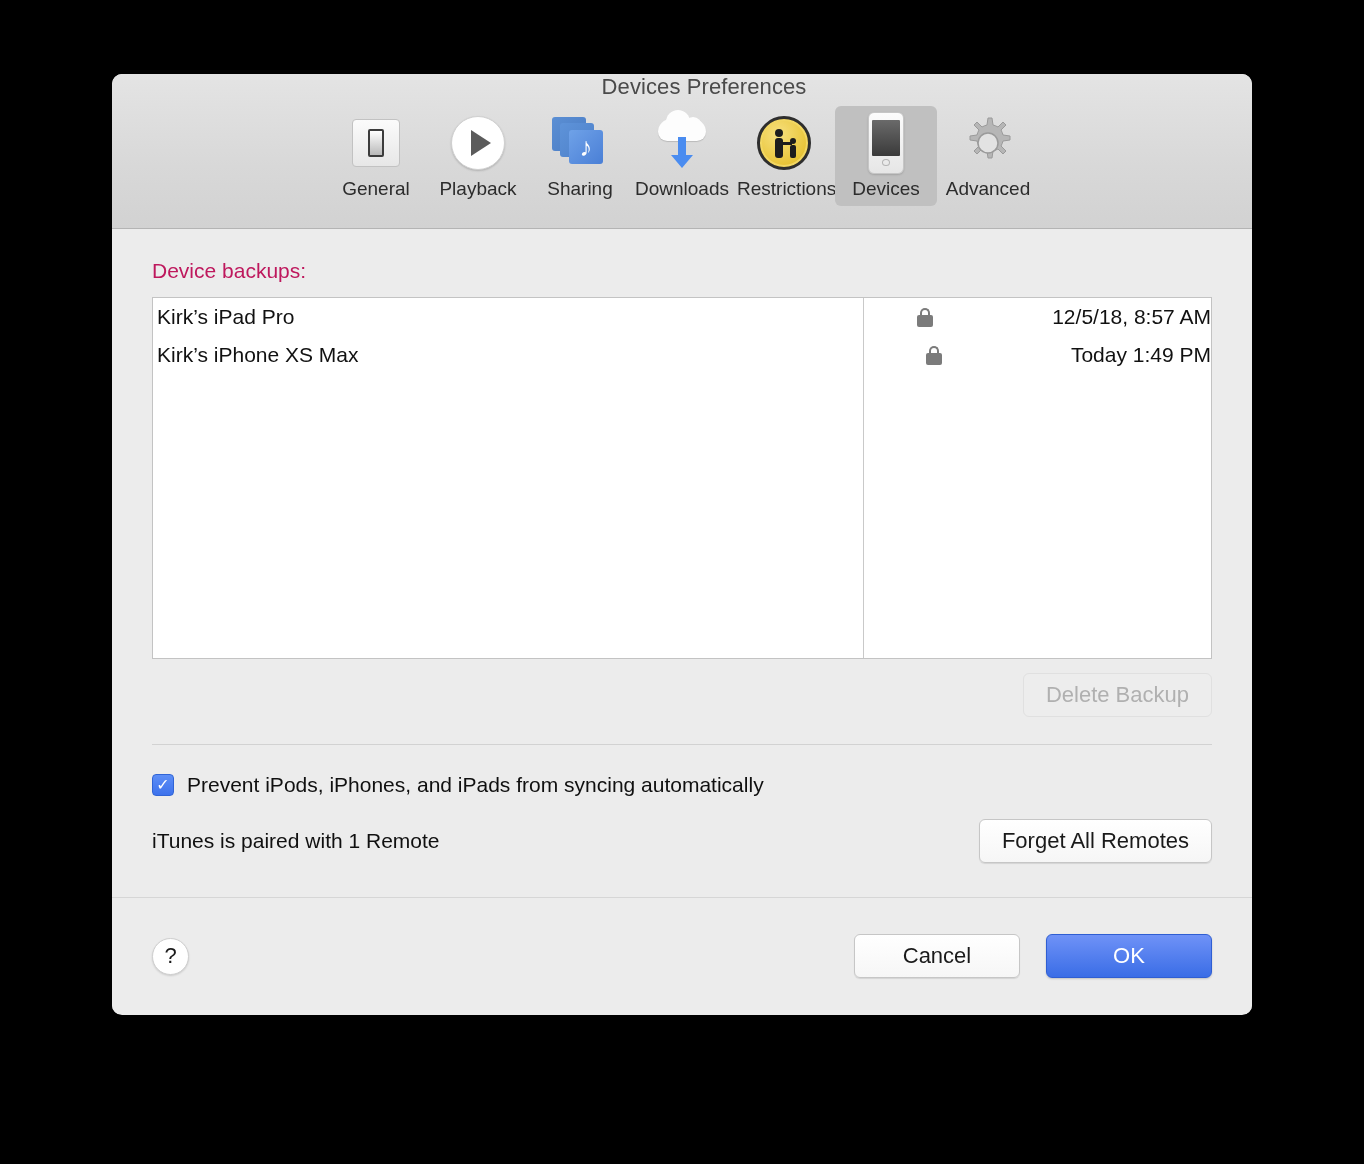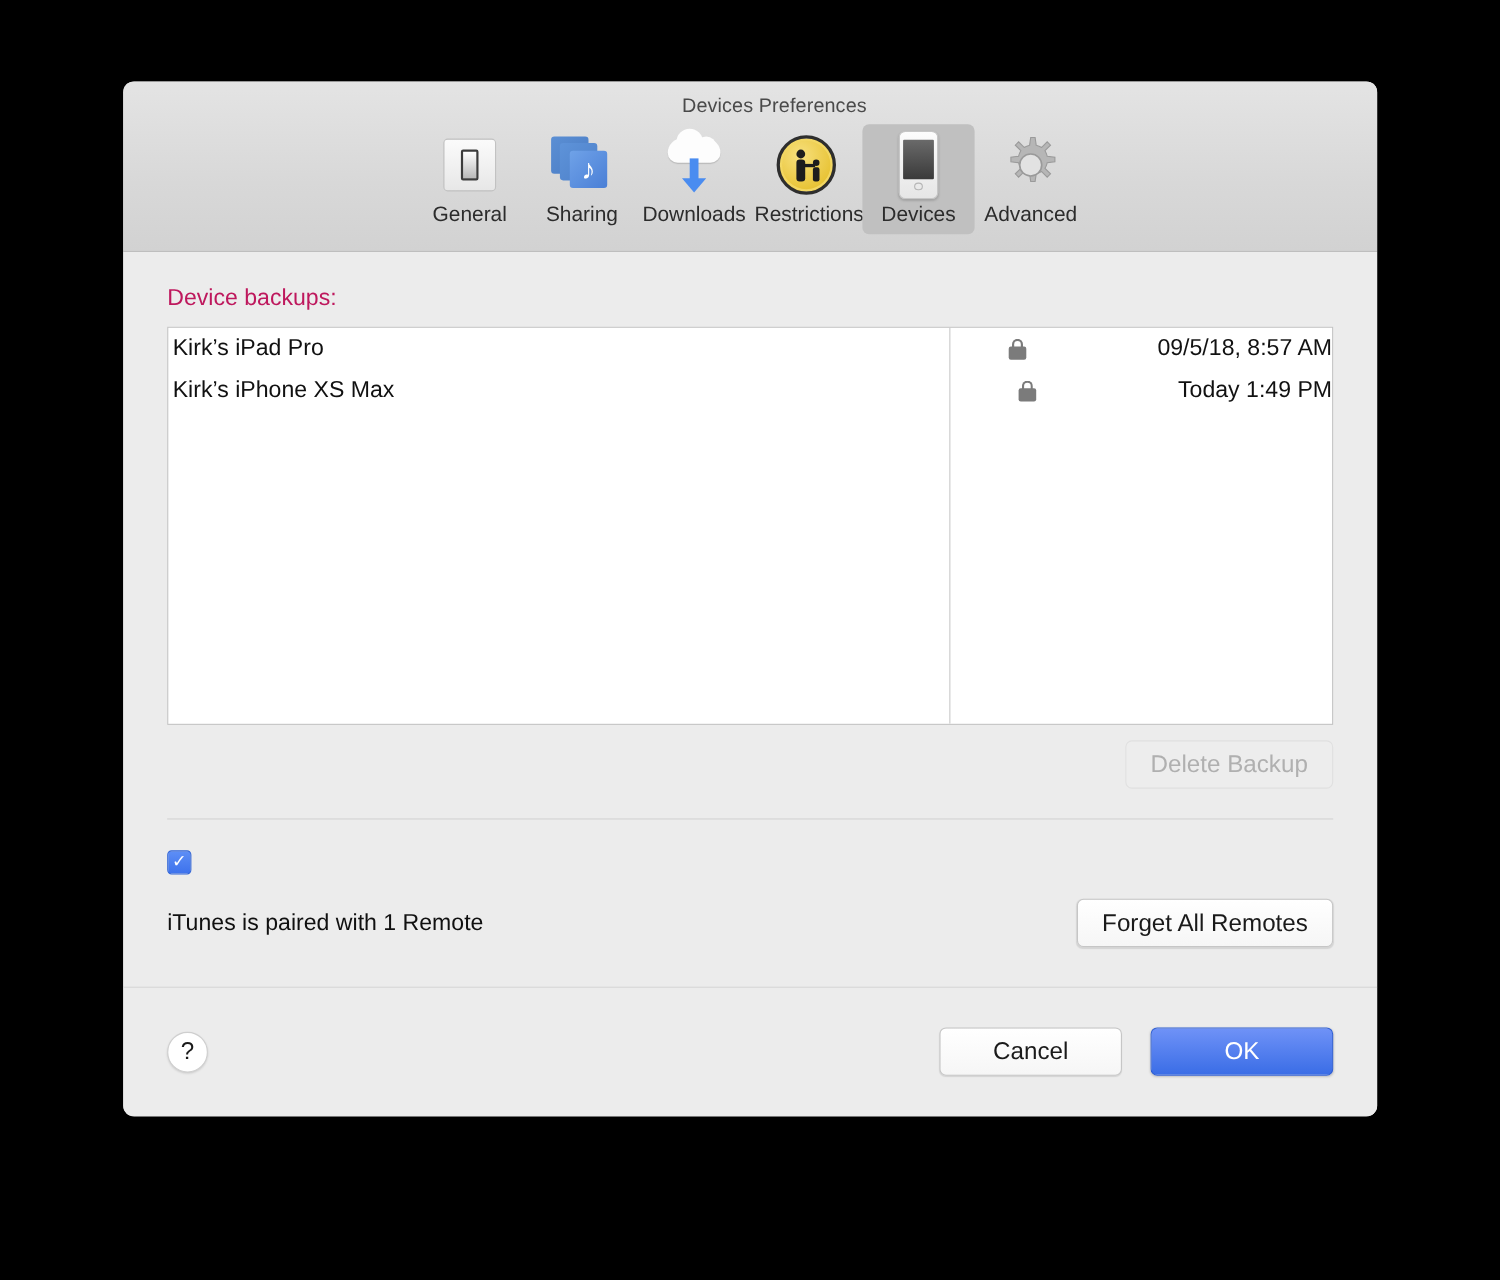--- a/index.html
+++ b/index.html
@@ -27,23 +27,22 @@
 
   
   .toolbar {
     position: relative;
     height: 155px;
     background: linear-gradient(to bottom, #e4e4e4 0%, #d8d8d8 60%, #d2d2d2 100%);
     border-bottom: 1px solid #b4b4b4;
   }
   .window-title {
     text-align: center;
-    font-size: 18px;
+    font-size: 22px;
     color: #4a4a4a;
-    padding-top: 12px;
     letter-spacing: 0.1px;
     margin-left: 44px;
   }
 
   .toolbar-items {
     display: flex;
     justify-content: center;
     align-items: flex-end;
     gap: 0px;
     margin-top: 6px;
@@ -352,20 +351,28 @@
 
       <div class="tb-item">
         <div class="tb-icon">
           <div class="ico-general">
               <i></i>
             </div>
         </div>
         <div class="tb-label">General</div>
       </div>
 
+      <div class="tb-item">
+        <div class="tb-icon">
+          <div class="ico-playback">
+              <i></i>
+            </div>
+        </div>
+        <div class="tb-label">Playback</div>
+      </div>
 
       <div class="tb-item">
         <div class="tb-icon">
           <div class="ico-sharing">
               <span class="s1"></span>
               <span class="s2"></span>
               <span class="s3">♪</span>
             </div>
         </div>
         <div class="tb-label">Sharing</div>
@@ -431,21 +438,21 @@
       <div class="col-divider"></div>
 
       <div class="backup-row">
         <div class="row-name">Kirk’s iPad Pro</div>
         <div class="row-lock">
           <span class="lock-glyph">
               <span class="shackle"></span>
               <span class="body"></span>
             </span>
         </div>
-        <div class="row-date">09/5/18, 8:57 AM</div>
+        <div class="row-date">12/5/18, 8:57 AM</div>
       </div>
 
       <div class="backup-row">
         <div class="row-name">Kirk’s iPhone XS Max</div>
         <div class="row-lock">
           <span class="lock-glyph">
               <span class="shackle"></span>
               <span class="body"></span>
             </span>
         </div>
@@ -454,20 +461,21 @@
     </div>
 
     <div class="delete-row">
       <button class="btn disabled btn-delete" disabled="">Delete Backup</button>
     </div>
 
     <div class="hr"></div>
 
     <div class="check-row">
       <span class="checkbox">✓</span>
+      <span class="check-label">Prevent iPods, iPhones, and iPads from syncing automatically</span>
     </div>
 
     <div class="remote-row">
       <span class="remote-text">iTunes is paired with 1 Remote</span>
       <button class="btn">Forget All Remotes</button>
     </div>
 
   </div>
 
   <div class="footer">

